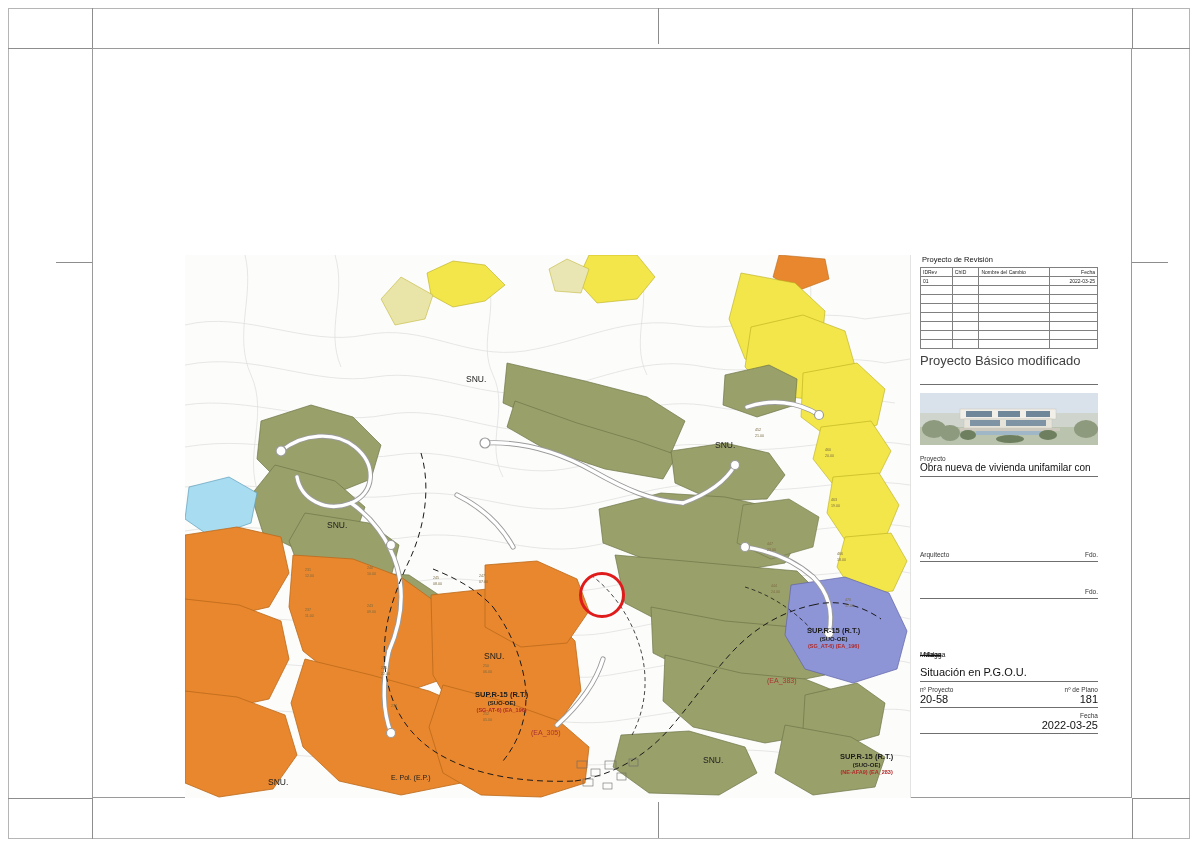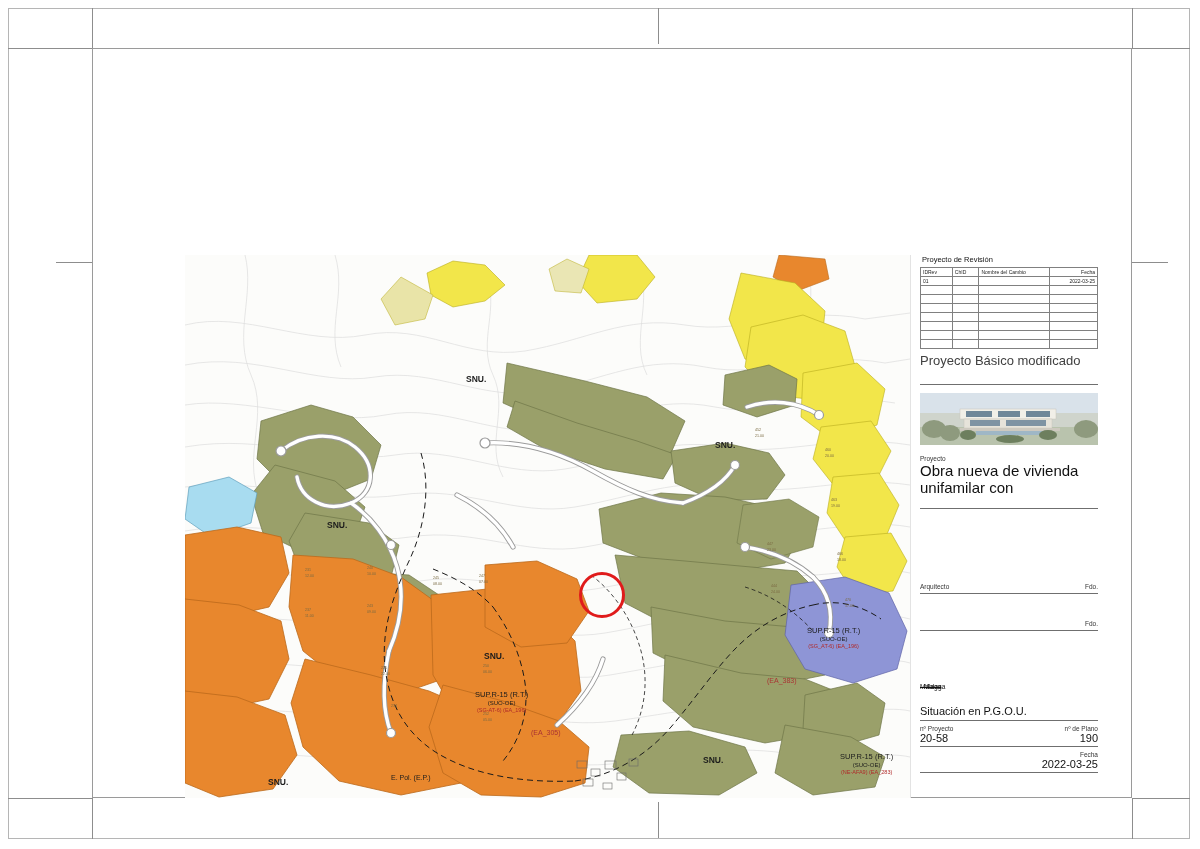--- a/index.html
+++ b/index.html
@@ -51,27 +51,27 @@
 
   .map-label {
     position: absolute;
     font-size: 7px;
     color: #1c1c1c;
     line-height: 1.18;
     text-align: center;
     white-space: nowrap;
     pointer-events: none;
   }
-  .map-label.bold { font-weight: normal; font-size: 7.5px; }
+  .map-label.bold { font-weight: bold; font-size: 7.5px; }
   .map-label .sub { font-size: 6px; display: block; }
   .map-label .red { color: #b02a2a; font-size: 5.5px; display: block; }
   .snu-label {
     position: absolute;
     font-size: 8.5px;
-    font-weight: bold;
+    font-weight: normal;
     color: #1c1c1c;
     white-space: nowrap;
   }
   .highlight-circle {
     position: absolute;
     border: 3px solid #e01b1b;
     border-radius: 50%;
     background: transparent;
   }
 
@@ -120,23 +120,23 @@
     position: relative;
     overflow: hidden;
     background: #cfd6cc;
   }
   .tb-sub-label {
     margin-top: 10px;
     font-size: 6.5px;
     color: #333;
   }
   .tb-sub-value {
-    font-size: 15px;
-    color: #111;
-    padding-bottom: 12px;
+    font-size: 10px;
+    color: #111;
+    padding-bottom: 3px;
     border-bottom: 1px solid #6f6f6f;
   }
   .tb-row-signature {
     margin-top: 74px;
     display: flex;
     justify-content: space-between;
     font-size: 6.5px;
     color: #333;
     padding-bottom: 3px;
     border-bottom: 1px solid #6f6f6f;
@@ -161,21 +161,21 @@
     position: absolute;
     left: 0; top: 0;
     color: #111;
   }
   .tb-city .over { margin-left: 4px; }
   .tb-plan-name {
     font-size: 11px;
     color: #111;
     padding-bottom: 3px;
     border-bottom: 1px solid #6f6f6f;
-    margin-top: 15px;
+    margin-top: 8px;
   }
   .tb-two {
     display: flex;
     justify-content: space-between;
     font-size: 6.5px;
     color: #333;
     margin-top: 4px;
   }
   .tb-two-val {
     display: flex;
@@ -548,20 +548,20 @@
     </div>
 
     <div class="tb-plan-name">Situación en P.G.O.U.</div>
 
     <div class="tb-two">
       <span>nº Proyecto</span>
       <span>nº de Plano</span>
     </div>
     <div class="tb-two-val">
       <span>20-58</span>
-      <span>190</span>
+      <span>181</span>
     </div>
 
     <div class="tb-date-label">Fecha</div>
     <div class="tb-date-val">2022-03-25</div>
   </div>
 
 </div>
 
 </body></html>

